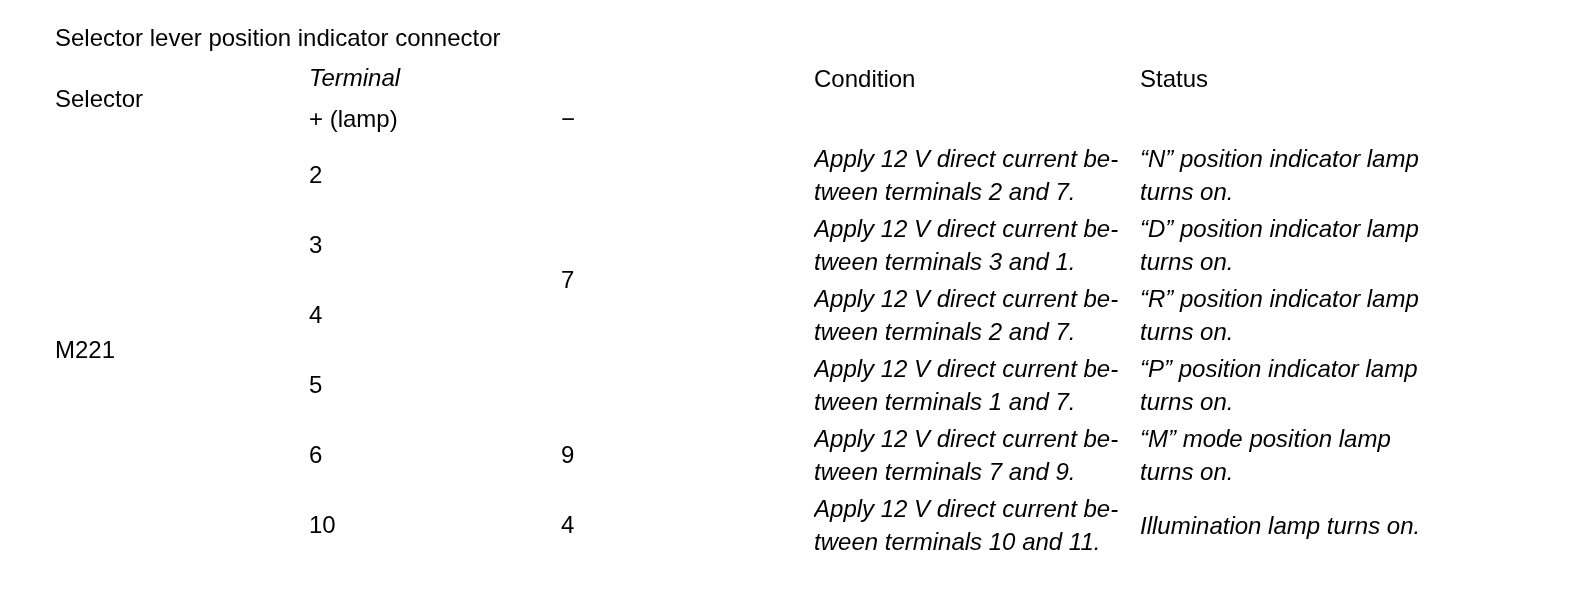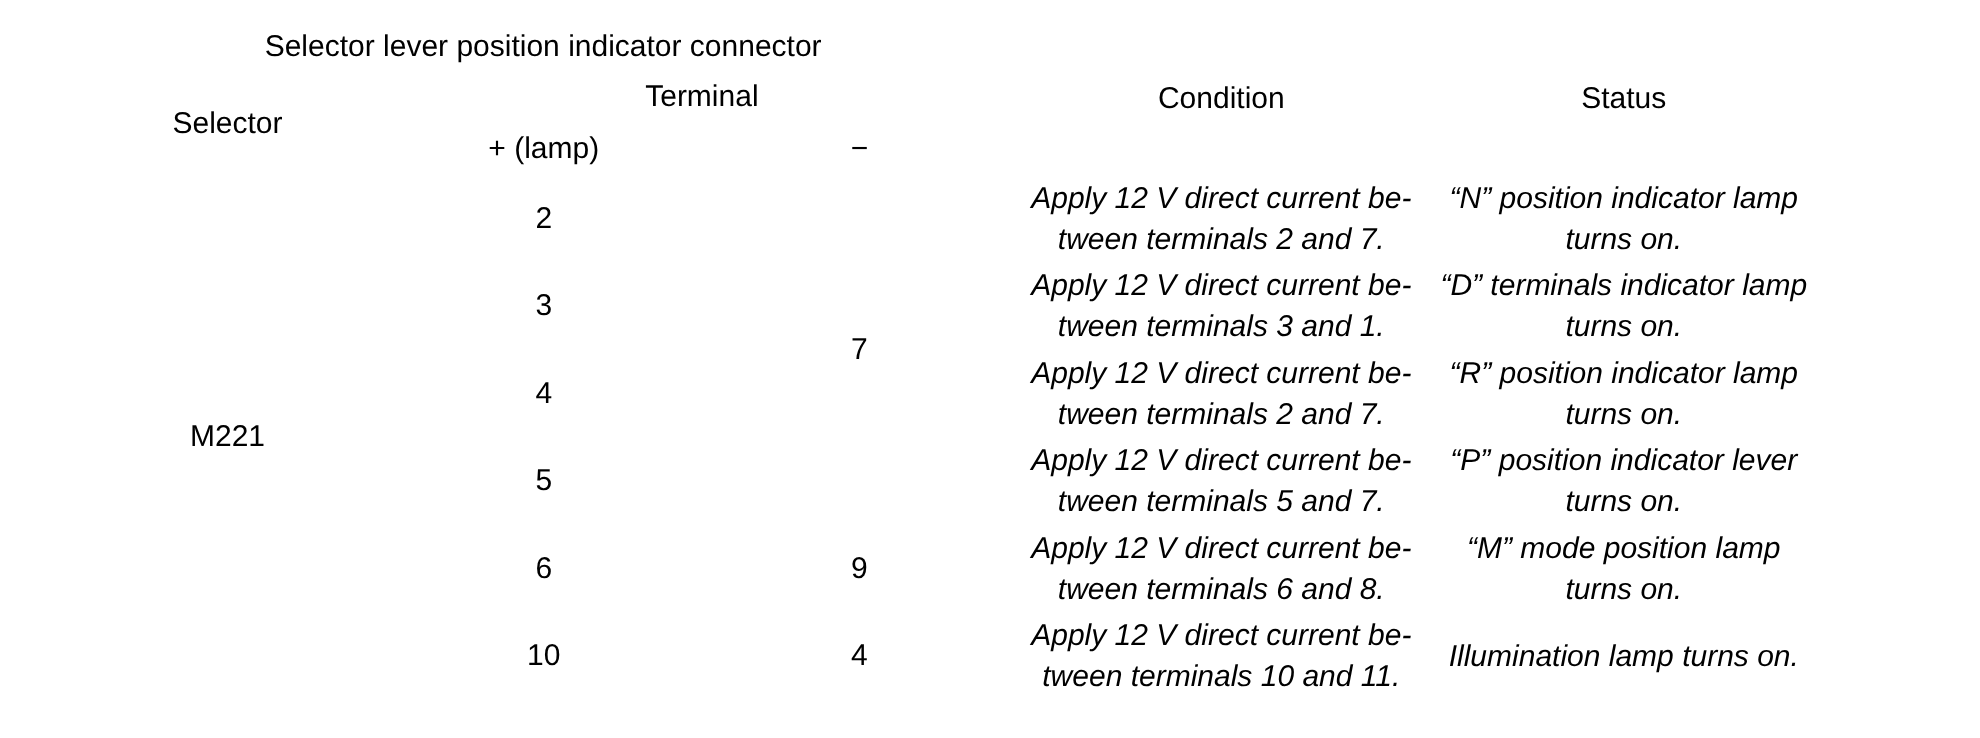--- a/index.html
+++ b/index.html
@@ -23,27 +23,26 @@
   table.spec {
     border-collapse: collapse;
     table-layout: fixed;
     width: 1403px;
     font-size: 24px;
   }
   table.spec td {
     border: 0 solid #000;
     padding: 0;
     vertical-align: middle;
-    text-align: center;
     overflow: hidden;
   }
   
   .bt      { border-top-width: 4px; }
   .bb      { border-bottom-width: 2px; }
-  .bb-thick{ border-bottom-width: 4px; }
+  .bb-thick{ border-bottom-width: 4px; font-style: italic; }
   .bb-group{ border-bottom-width: 3px; }
   .bb-end  { border-bottom-width: 6px; }
   .br      { border-right-width: 2px; }
   
   tr.hrow1 td { height: 40px; }
   tr.hrow2 td { height: 40px; }
   tr.hrow3 td { height: 42px; }
   tr.brow  td { height: 70px; }
   
   td.text-cell {
@@ -100,55 +99,55 @@
       </td>
     </tr>
 
     <tr class="brow">
       <td class="br bb">3</td>
       <td class="br bb text-cell">
         <div class="line">Apply 12 V direct current be-</div>
         <div class="line">tween terminals 3 and 1.</div>
       </td>
       <td class="bb text-cell">
-        <div class="line">“D” terminals indicator lamp</div>
+        <div class="line">“D” position indicator lamp</div>
         <div class="line">turns on.</div>
       </td>
     </tr>
 
     <tr class="brow">
       <td class="br bb">4</td>
       <td class="br bb text-cell">
         <div class="line">Apply 12 V direct current be-</div>
         <div class="line">tween terminals 2 and 7.</div>
       </td>
       <td class="bb text-cell">
         <div class="line">“R” position indicator lamp</div>
         <div class="line">turns on.</div>
       </td>
     </tr>
 
     <tr class="brow">
       <td class="br bb-group">5</td>
       <td class="br bb-group text-cell">
         <div class="line">Apply 12 V direct current be-</div>
-        <div class="line">tween terminals 5 and 7.</div>
+        <div class="line">tween terminals 1 and 7.</div>
       </td>
       <td class="bb-group text-cell">
-        <div class="line">“P” position indicator lever</div>
+        <div class="line">“P” position indicator lamp</div>
         <div class="line">turns on.</div>
       </td>
     </tr>
 
     <tr class="brow">
       <td class="br bb">6</td>
       <td class="br bb">9</td>
       <td class="br bb text-cell">
         <div class="line">Apply 12 V direct current be-</div>
-        <div class="line">tween terminals 6 and 8.</div>
+        <div class="line">tween terminals 7 and 9.</div>
       </td>
       <td class="bb text-cell">
         <div class="line">“M” mode position lamp</div>
         <div class="line">turns on.</div>
       </td>
     </tr>
 
     <tr class="brow">
       <td class="br bb-end">10</td>
       <td class="br bb-end">4</td>

